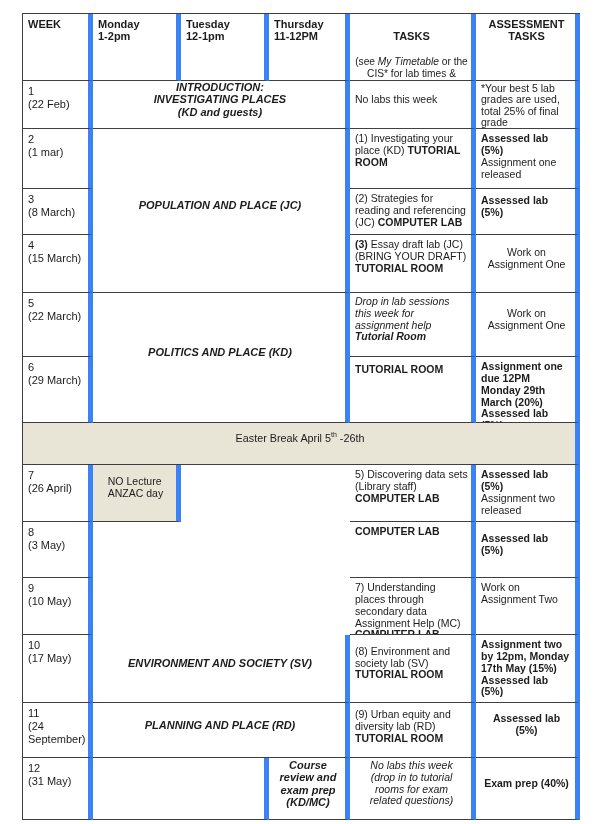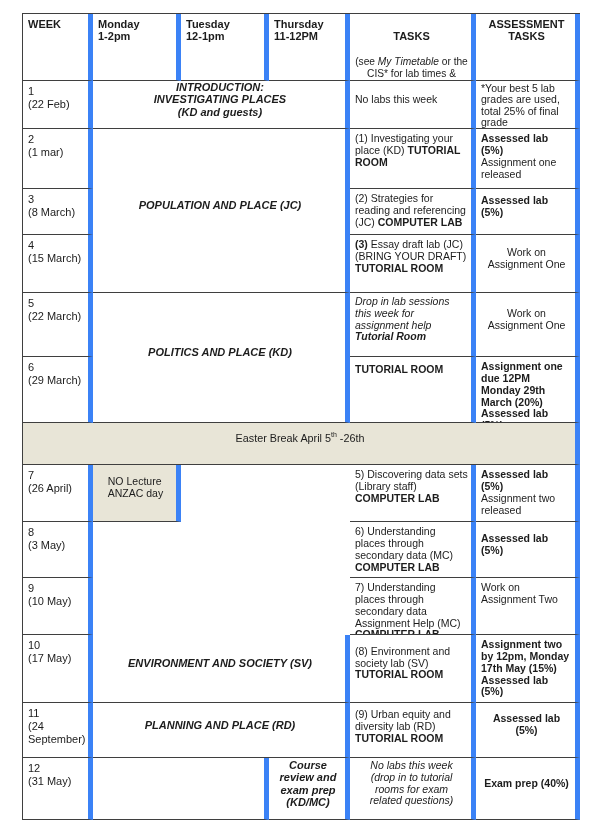--- a/index.html
+++ b/index.html
@@ -132,21 +132,21 @@
       <span>No labs this week</span>
     </div>
   <div class="c" style="grid-area:3/5/4/6"><span>(1) Investigating your place (KD) </span><span class="b">TUTORIAL ROOM</span></div>
   <div class="c" style="grid-area:4/5/5/6"><span>(2) Strategies for reading and referencing (JC) </span><span class="b">COMPUTER LAB</span></div>
   <div class="c" style="grid-area:5/5/6/6"><span class="b">(3)</span><span> Essay draft lab (JC) (BRING YOUR DRAFT)</span><span class="blk">TUTORIAL ROOM</span></div>
   <div class="c i vc" style="grid-area:6/5/7/6">
       <span><span>Drop in lab sessions this week for assignment help </span><span class="b">Tutorial Room</span></span>
     </div>
   <div class="c" style="grid-area:7/5/8/6;padding-top:7px"><span class="blk">TUTORIAL ROOM</span></div>
   <div class="c" style="grid-area:9/5/10/6"><span>5) Discovering data sets (Library staff)</span><span class="blk">COMPUTER LAB</span></div>
-  <div class="c" style="grid-area:10/5/11/6"><span>6) Understanding places through secondary data (MC)</span><span class="blk">COMPUTER LAB</span></div>
+  <div class="c" style="grid-area:10/5/11/6"><span class="blk">COMPUTER LAB</span></div>
   <div class="c" style="grid-area:11/5/12/6"><span>7) Understanding places through secondary data Assignment Help  (MC)</span><span class="blk">COMPUTER LAB</span></div>
   <div class="c vc" style="grid-area:12/5/13/6">
       <span><span>(8) Environment and society lab (SV)</span><span class="blk">TUTORIAL ROOM</span></span>
     </div>
   <div class="c" style="grid-area:13/5/14/6;padding-top:6px"><span>(9) Urban equity and diversity lab (RD)</span><span class="blk">TUTORIAL ROOM</span></div>
   <div class="c i vc hc pre" style="grid-area:14/5/15/6"><span>No labs this week
 (drop in to tutorial
 rooms for exam
 related questions)</span></div>
 

